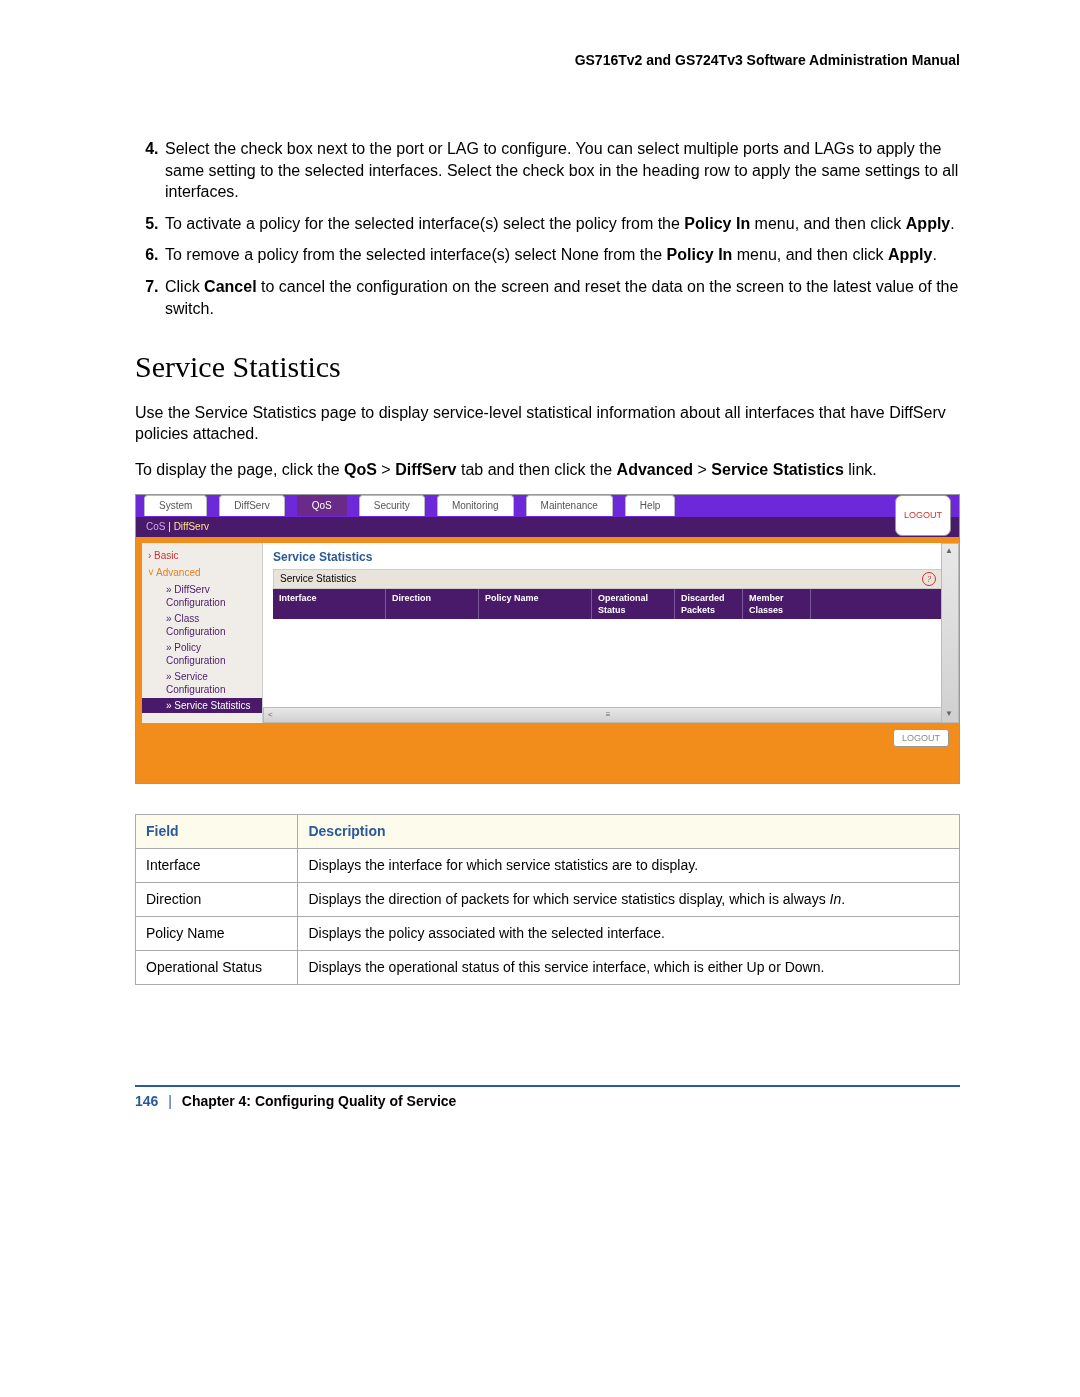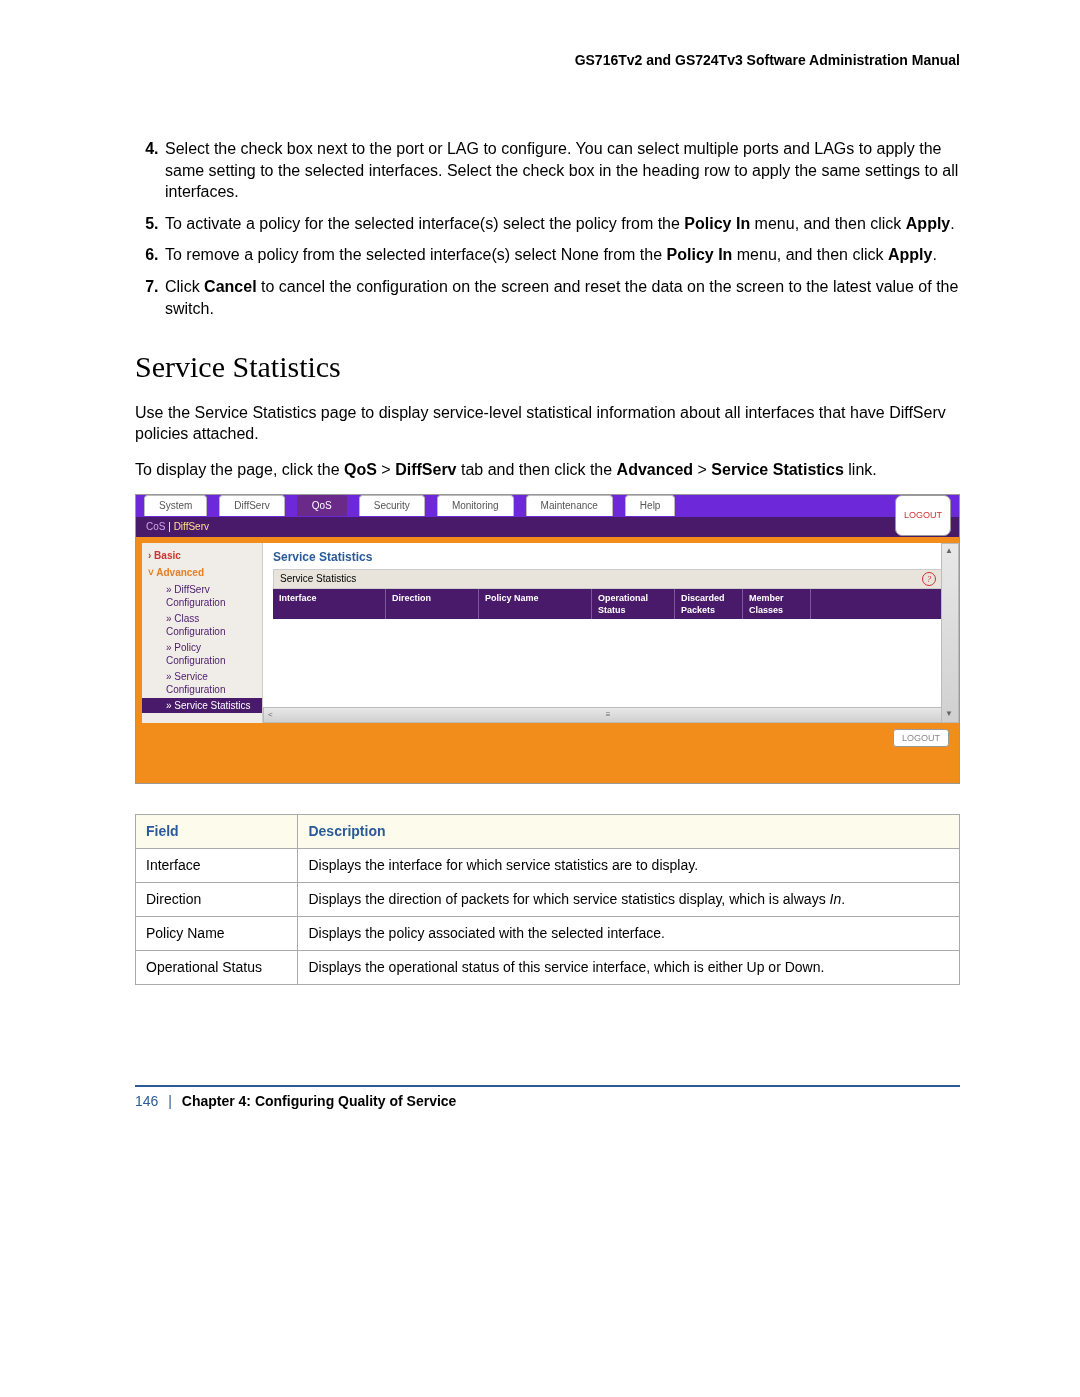--- a/index.html
+++ b/index.html
@@ -21,21 +21,21 @@
 .ng-model .sub{font-size:9px}
 .tabs-row{background:#6d28d9;height:22px;padding:0 8px;display:flex;align-items:flex-start;gap:12px}
 .tab{border:1px solid #bbb;border-bottom:none;border-radius:4px 4px 0 0;padding:3px 14px;font-size:10px;background:#fff;color:#555}
 .tab.active{background:#6a2a8a;color:#fff;border-color:#6a2a8a}
 .logout{margin-left:auto;margin-bottom:2px;border:1px solid #999;border-radius:7px;padding:13px 8px;font-size:9px;color:#c33;background:#fff}
 .subtabs{background:#4a1a6a;color:#fff;padding:3px 10px;font-size:10px}
 .subtabs .st{color:#d0a8e8}
 .subtabs .st.cur{color:#ffe08a}
 .content-area{background:#fff;margin:6px;display:flex;height:180px;position:relative}
 .sidebar{width:120px;background:#f0ede8;border-right:1px solid #ccc;font-size:10px;padding:4px 0}
-.sidebar .hdr{color:#c33;font-weight:bold;padding:2px 6px}
+.sidebar .hdr{color:#c33;font-weight:normal;padding:2px 6px}
 .sidebar .hdr.exp{color:#e67e22}
 .sidebar .leaf{color:#4a1a6a;padding:1px 6px 1px 24px}
 .sidebar .leaf.sel{background:#4a1a6a;color:#fff}
 .main-panel{flex:1;padding:6px 10px;position:relative}
 .panel-title{color:#2a5a9a;font-weight:bold;font-size:12px;margin-bottom:4px}
 .panel-sub-hd{background:#e8e4dc;border:1px solid #ccc;padding:2px 6px;font-size:10px;display:flex;justify-content:space-between;align-items:center}
 .help-q{font-family:serif;font-style:italic;color:#c33;border:1px solid #c33;border-radius:50%;width:12px;height:12px;display:inline-flex;align-items:center;justify-content:center;font-size:9px}
 .stat-table-hd{background:#4a1a6a;color:#fff;display:flex;font-size:9px;font-weight:bold}
 .stat-table-hd>div{border-right:1px solid #7a5a9a;padding:3px 6px}
 .stat-table-hd .c1{width:100px}.stat-table-hd .c2{width:80px}.stat-table-hd .c3{width:100px}
@@ -43,21 +43,21 @@
 .scroll-v{position:absolute;right:-6px;top:0;bottom:0;width:16px;background:linear-gradient(#e8e8e8,#d0d0d0);border:1px solid #bbb}
 .scroll-v::before{content:"▲";position:absolute;top:2px;left:3px;font-size:8px;color:#666}
 .scroll-v::after{content:"▼";position:absolute;bottom:2px;left:3px;font-size:8px;color:#666}
 .scroll-h{position:absolute;left:0;right:0;bottom:0;height:14px;background:linear-gradient(#e8e8e8,#d0d0d0);border:1px solid #bbb;display:flex;justify-content:space-between;align-items:center;padding:0 4px;font-size:8px;color:#666}
 .refresh-row{text-align:right;padding-right:10px}
 .refresh-btn{display:inline-block;border:1px solid #999;border-radius:3px;background:#fff;padding:2px 8px;font-size:9px;color:#888}
 .field-table{width:100%;border-collapse:collapse;margin-top:30px;font-size:14px}
 .field-table th{background:#fdfcec;border:1px solid #aaa;padding:7px 10px;text-align:left;color:#2a5a9a;font-weight:bold}
 .field-table td{border:1px solid #aaa;padding:7px 10px;vertical-align:top}
 .footer-rule{border-top:2px solid #2a5a9a;margin-top:100px;padding-top:6px;font-size:14px}
-.footer-rule .pn{font-weight:normal;color:#2a5a9a}
+.footer-rule .pn{font-weight:bold;color:#2a5a9a}
 .footer-rule .sep{color:#2a5a9a;padding:0 6px}
 .footer-rule .chap{font-weight:bold}
 .gt{font-family:Arial;font-weight:normal}
 </style>
 </head>
 <body>
 
 <div class="page">
   <div class="running-head">GS716Tv2 and GS724Tv3 Software Administration Manual</div>
 

